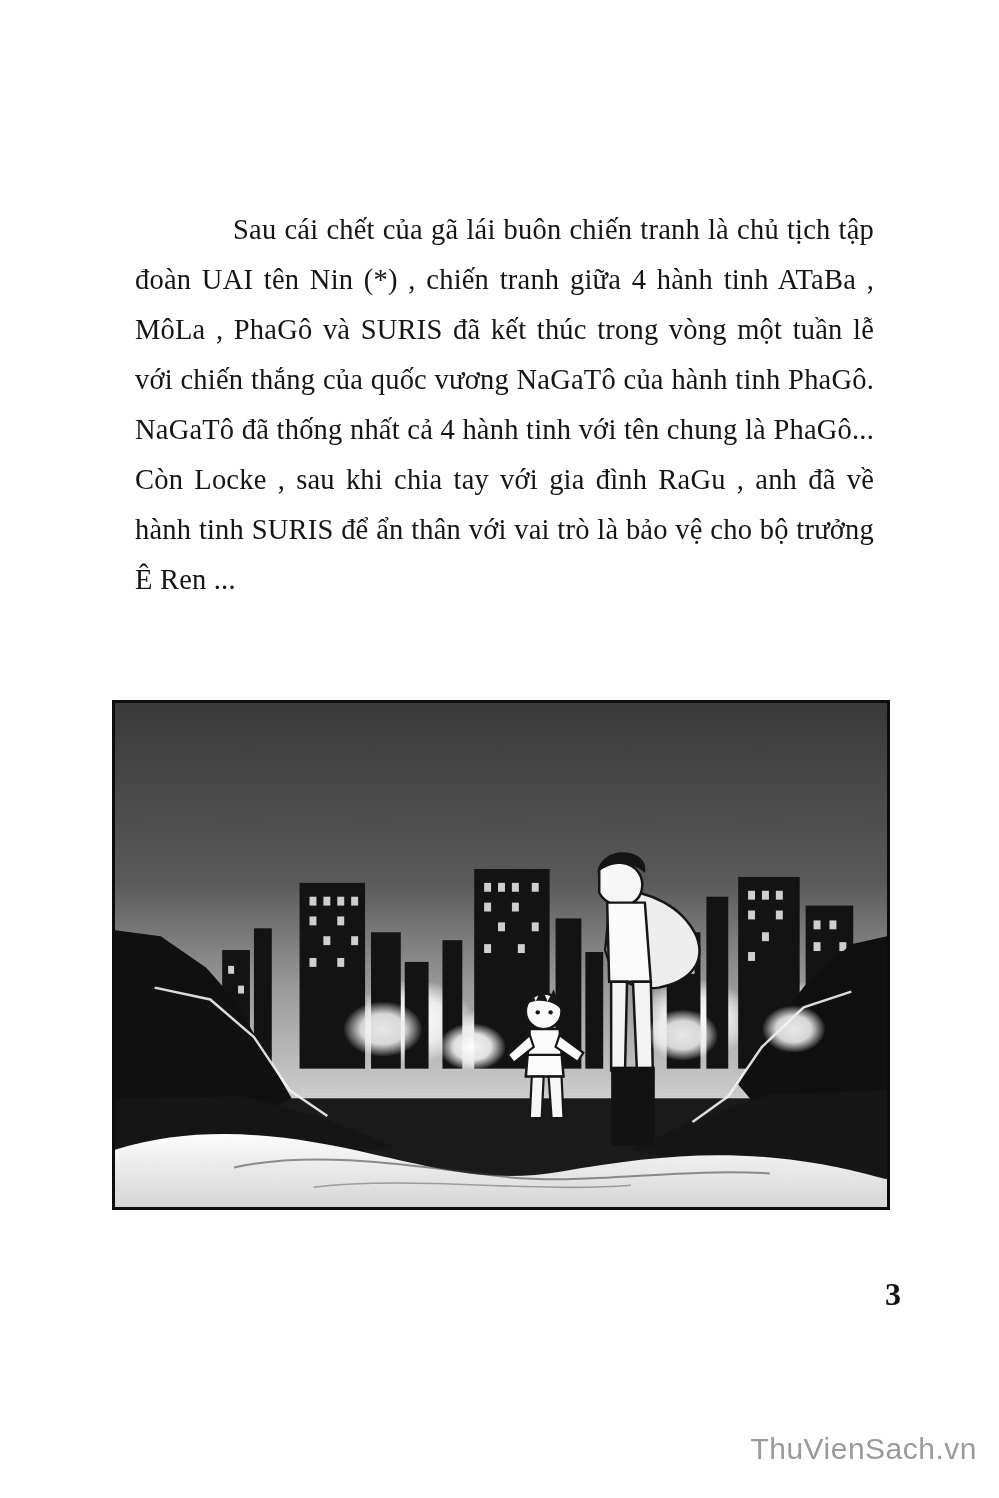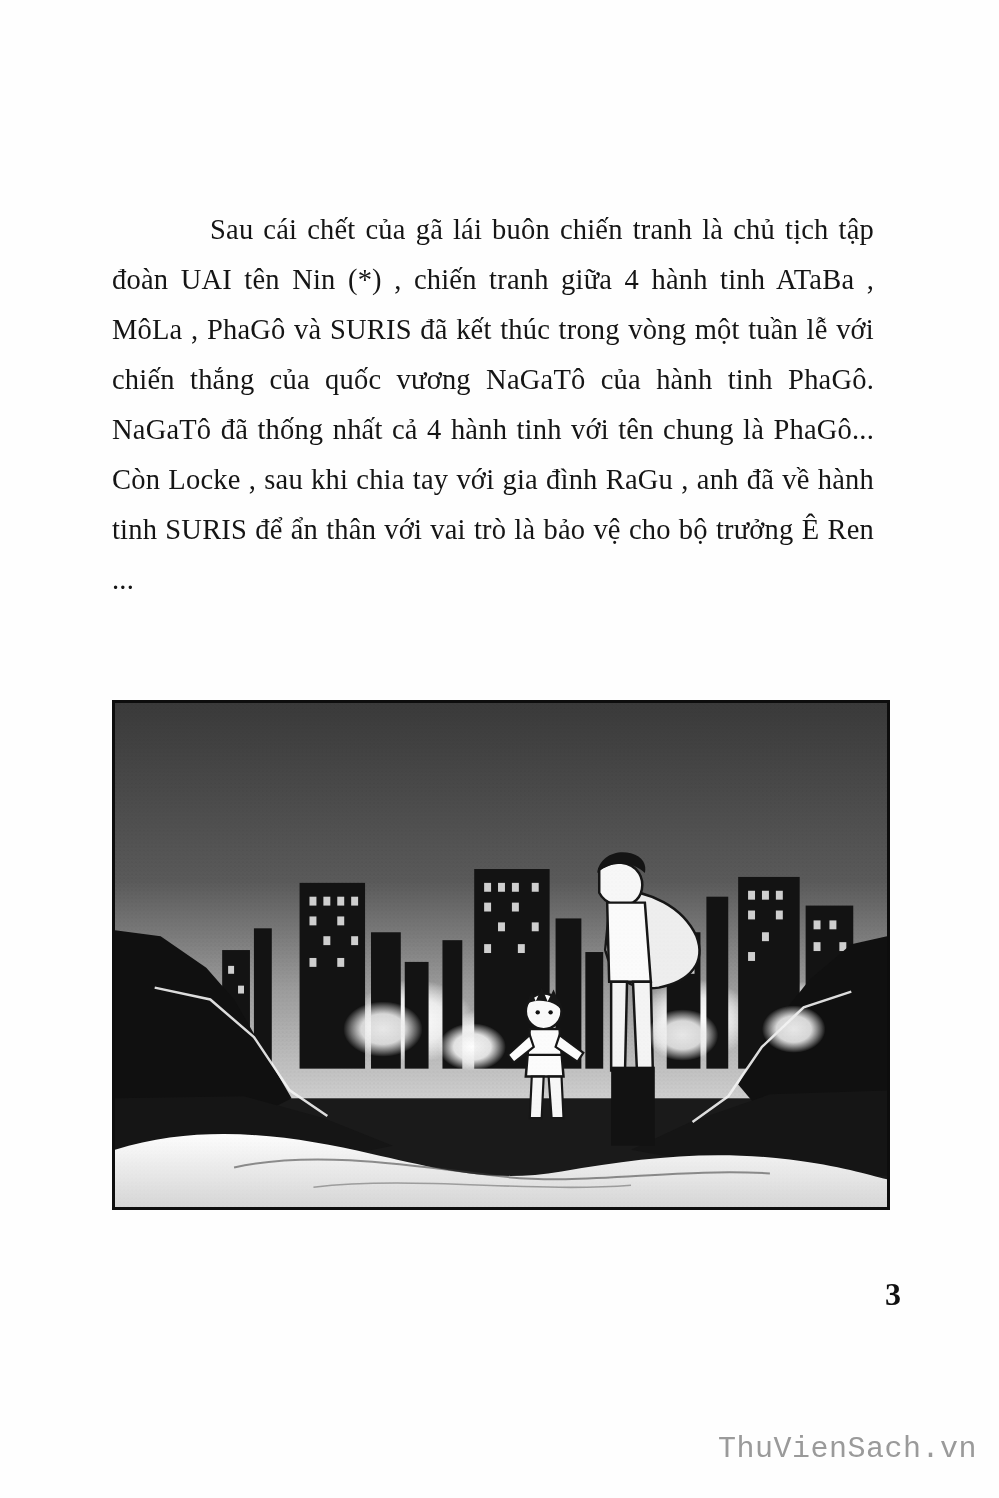--- a/index.html
+++ b/index.html
@@ -35,20 +35,21 @@
     color: #151515;
     letter-spacing: 0.2px;
   }
   .textblock p {
     margin: 0;
     text-indent: 98px;
     text-align: justify;
   }
   .textblock p:last-child {
     text-align-last: left;
+    margin-left: 23px;
   }
 
   
   .panel {
     position: absolute;
     left: 112px;
     top: 700px;
     width: 778px;
     height: 510px;
     border: 3px solid #0d0d0d;
@@ -78,21 +79,21 @@
     top: 1276px;
     font-family: "Liberation Serif", serif;
     font-weight: bold;
     font-size: 32px;
     color: #111111;
   }
   .watermark {
     position: absolute;
     right: 22px;
     top: 1432px;
-    font-family: Liberation Mono, monospace;
+    font-family: Liberation Sans, sans-serif;
     font-size: 30px;
     color: #9a9a9a;
     letter-spacing: 0.5px;
   }
 </style>
 </head>
 <body>
 
 <div class="page">
 

